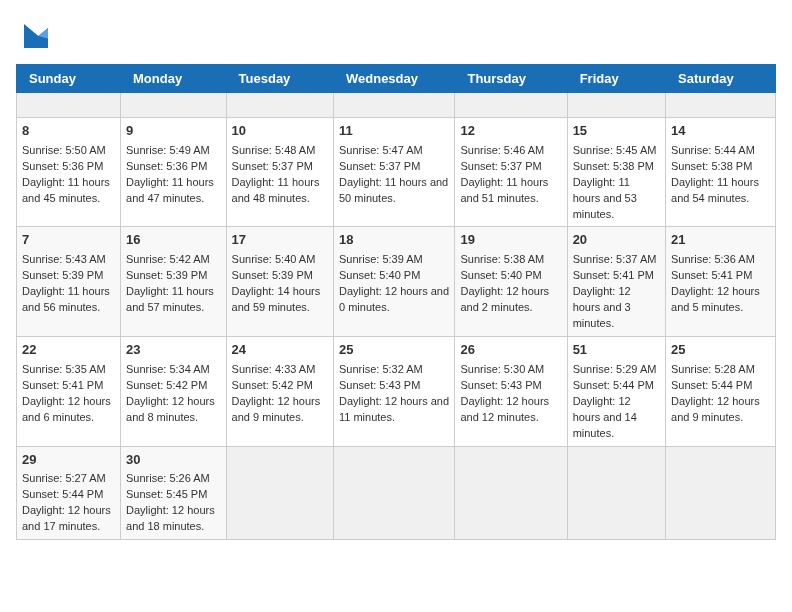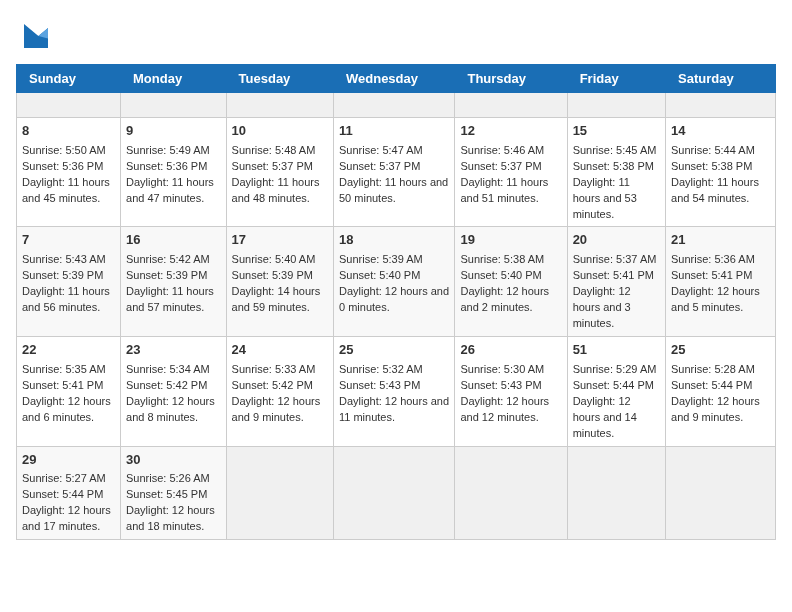--- a/index.html
+++ b/index.html
@@ -134,21 +134,21 @@
         <td><span class="day-num">16</span><span>Sunrise: 5:42 AM</span><br><span>Sunset: 5:39 PM</span><br><span>Daylight: 11 hours and 57 minutes.</span></td>
         <td><span class="day-num">17</span><span>Sunrise: 5:40 AM</span><br><span>Sunset: 5:39 PM</span><br><span>Daylight: 14 hours and 59 minutes.</span></td>
         <td><span class="day-num">18</span><span>Sunrise: 5:39 AM</span><br><span>Sunset: 5:40 PM</span><br><span>Daylight: 12 hours and 0 minutes.</span></td>
         <td><span class="day-num">19</span><span>Sunrise: 5:38 AM</span><br><span>Sunset: 5:40 PM</span><br><span>Daylight: 12 hours and 2 minutes.</span></td>
         <td><span class="day-num">20</span><span>Sunrise: 5:37 AM</span><br><span>Sunset: 5:41 PM</span><br><span>Daylight: 12 hours and 3 minutes.</span></td>
         <td><span class="day-num">21</span><span>Sunrise: 5:36 AM</span><br><span>Sunset: 5:41 PM</span><br><span>Daylight: 12 hours and 5 minutes.</span></td>
       </tr>
       <tr>
         <td><span class="day-num">22</span><span>Sunrise: 5:35 AM</span><br><span>Sunset: 5:41 PM</span><br><span>Daylight: 12 hours and 6 minutes.</span></td>
         <td><span class="day-num">23</span><span>Sunrise: 5:34 AM</span><br><span>Sunset: 5:42 PM</span><br><span>Daylight: 12 hours and 8 minutes.</span></td>
-        <td><span class="day-num">24</span><span>Sunrise: 5:33 AM</span><br><span>Sunset: 5:42 PM</span><br><span>Daylight: 12 hours and 9 minutes.</span></td>
+        <td><span class="day-num">24</span><span>Sunrise: 4:33 AM</span><br><span>Sunset: 5:42 PM</span><br><span>Daylight: 12 hours and 9 minutes.</span></td>
         <td><span class="day-num">25</span><span>Sunrise: 5:32 AM</span><br><span>Sunset: 5:43 PM</span><br><span>Daylight: 12 hours and 11 minutes.</span></td>
         <td><span class="day-num">26</span><span>Sunrise: 5:30 AM</span><br><span>Sunset: 5:43 PM</span><br><span>Daylight: 12 hours and 12 minutes.</span></td>
         <td><span class="day-num">51</span><span>Sunrise: 5:29 AM</span><br><span>Sunset: 5:44 PM</span><br><span>Daylight: 12 hours and 14 minutes.</span></td>
         <td><span class="day-num">25</span><span>Sunrise: 5:28 AM</span><br><span>Sunset: 5:44 PM</span><br><span>Daylight: 12 hours and 9 minutes.</span></td>
       </tr>
       <tr>
         <td><span class="day-num">29</span><span>Sunrise: 5:27 AM</span><br><span>Sunset: 5:44 PM</span><br><span>Daylight: 12 hours and 17 minutes.</span></td>
         <td><span class="day-num">30</span><span>Sunrise: 5:26 AM</span><br><span>Sunset: 5:45 PM</span><br><span>Daylight: 12 hours and 18 minutes.</span></td>
         <td class="empty-cell">&nbsp;</td>
         <td class="empty-cell">&nbsp;</td>

